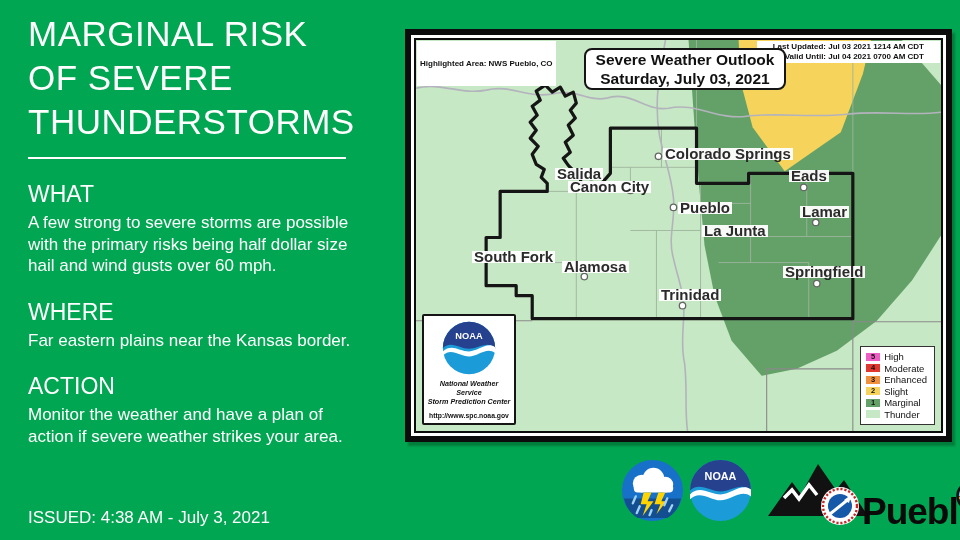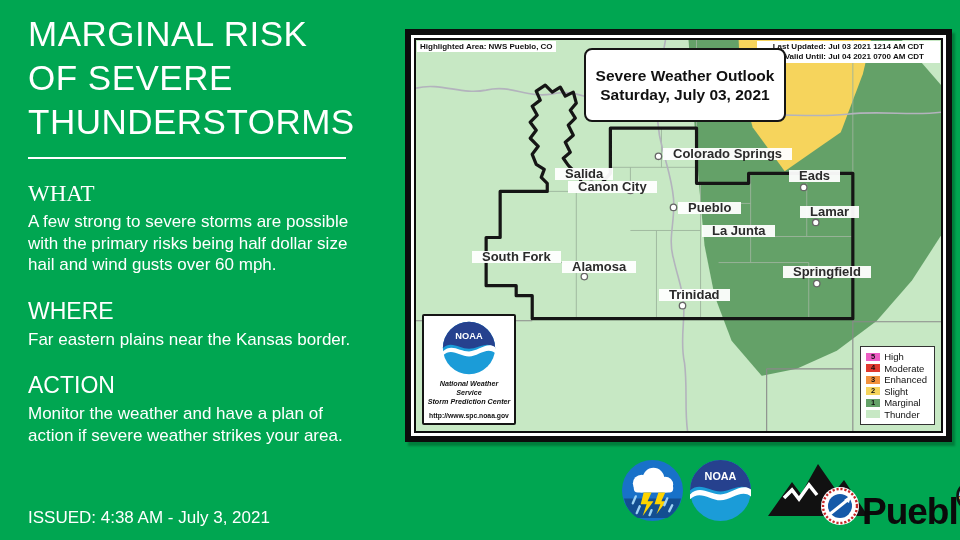--- a/index.html
+++ b/index.html
@@ -6,47 +6,47 @@
   body{
     width:960px;height:540px;position:relative;overflow:hidden;
     background:#00a651;
     font-family:"Liberation Sans",sans-serif;
   }
   
   .left-panel{position:absolute;left:28px;top:12px;width:362px;color:#fff;}
   .big-title div{font-size:35px;line-height:44px;font-weight:400;letter-spacing:.5px;}
   .rule{border:none;border-top:2px solid #fff;width:318px;margin:13px 0 6px 0;}
   .section h2{font-size:23px;font-weight:400;margin:22px 0 4px 0;}
-  .section.first h2{font-family:Liberation Serif, serif;}
+  .section.first h2{}
   .section p{font-size:17px;line-height:21.5px;margin:0;width:340px;}
   .issued{position:absolute;left:28px;top:508px;color:#fff;font-size:17px;}
 
   
   .map-outer{
     position:absolute;left:405px;top:29px;width:547px;height:413px;
     background:#fff;border:6px solid #0c0c0c;padding:3px;box-sizing:border-box;
     box-shadow:3px 4px 2px rgba(0,50,20,.35);
   }
   .map-inner{
     position:relative;width:100%;height:100%;box-sizing:border-box;
     border:2px solid #0c0c0c;background:#c7e8c4;overflow:hidden;
   }
   .map-inner svg.geo{position:absolute;left:0;top:0;width:100%;height:100%;}
 
   .hl-label{position:absolute;left:1px;top:1px;background:#fff;color:#111;
-    font-size:8px;font-weight:bold;padding:1px 3px;}
+    font-size:8px;font-weight:bold;padding:18px 3px;}
   .updated{position:absolute;right:1px;top:1px;background:#fff;color:#111;
     font-size:8px;font-weight:bold;text-align:right;line-height:10px;padding:1px 16px;}
   .map-title{
     position:absolute;left:168px;top:8px;width:190px;background:#fff;
     border:2.5px solid #151515;border-radius:8px;text-align:center;
-    font-size:15.5px;font-weight:bold;color:#111;line-height:19px;padding:16px 4px;
+    font-size:15.5px;font-weight:bold;color:#111;line-height:19px;padding:0 4px;
   }
   .city{position:absolute;background:rgba(255,255,255,.95);color:#2b2b2b;
-    font-size:13px;font-weight:bold;line-height:12px;padding:0 10px;white-space:nowrap;}
+    font-size:15px;font-weight:bold;line-height:12px;padding:0 2px;white-space:nowrap;}
 
   .noaa-box{position:absolute;left:6px;bottom:6px;width:86px;background:#fff;
     border:2px solid #151515;border-radius:2px;text-align:center;padding:5px 2px 4px 2px;}
   .noaa-box .nws-line{font-size:7.2px;font-weight:bold;color:#111;line-height:9px;font-style:italic;}
   .noaa-box .spc-url{font-size:6.8px;font-weight:bold;color:#111;margin-top:6px;}
 
   .legend{position:absolute;right:6px;bottom:6px;background:#fff;
     border:1.5px solid #333;padding:4px 7px 4px 5px;}
   .lrow{display:flex;align-items:center;height:11.5px;}
   .chip{width:14px;height:8px;margin-right:4px;display:flex;align-items:center;

